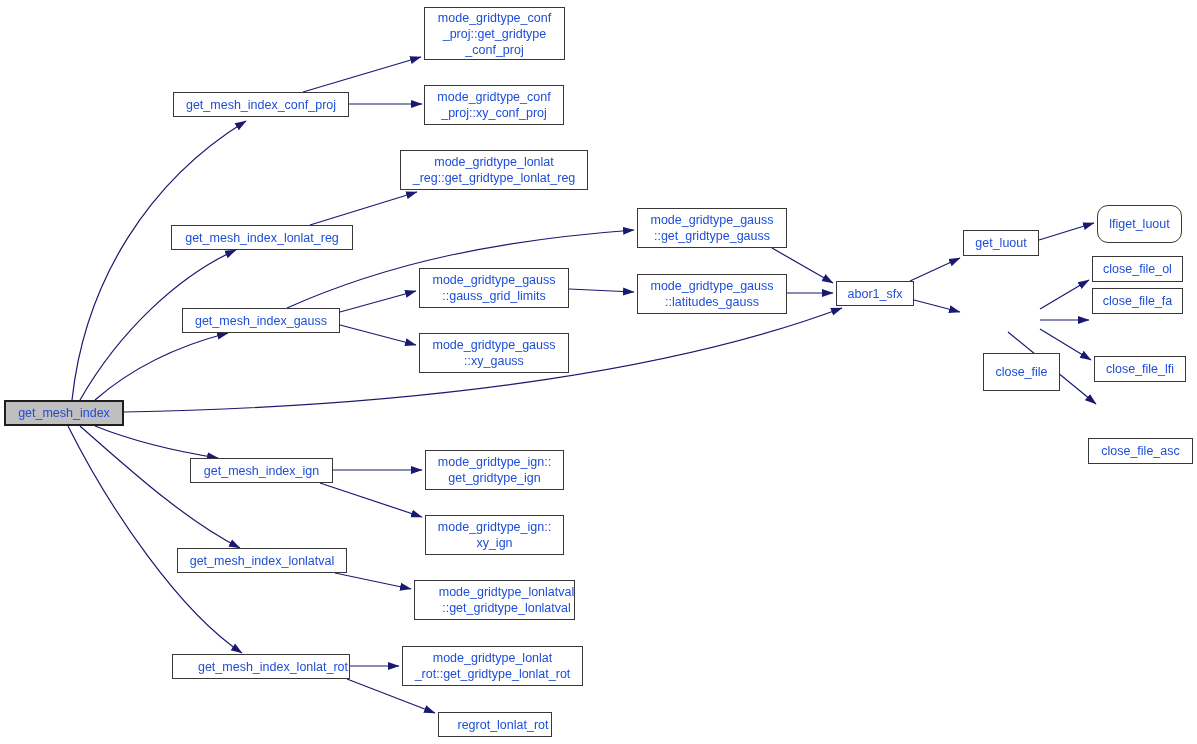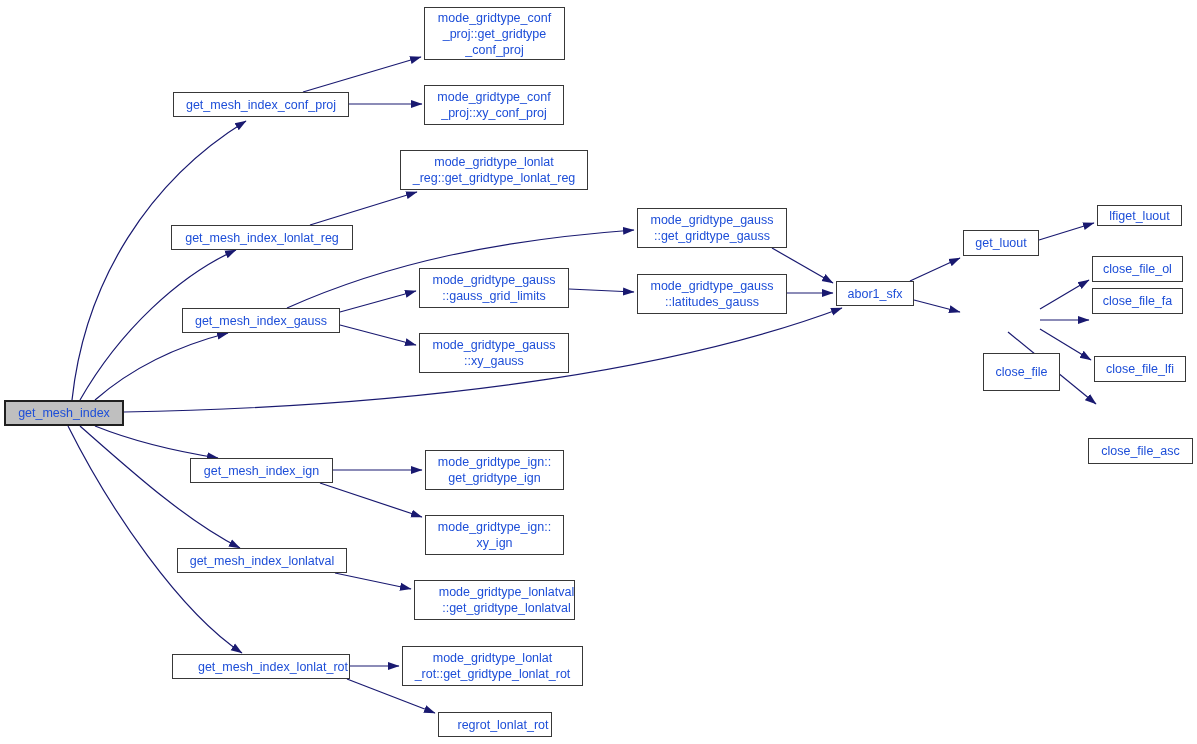--- a/index.html
+++ b/index.html
@@ -109,19 +109,19 @@
       <div class="node" style="left: 425px; top: 515px; width: 139px; height: 40px;"><span>mode_gridtype_ign::
 xy_ign</span></div>
       <div class="node" style="left: 414px; top: 580px; width: 161px; height: 40px; padding-left: 24px;"><span>mode_gridtype_lonlatval
 ::get_gridtype_lonlatval</span></div>
       <div class="node" style="left: 402px; top: 646px; width: 181px; height: 40px;"><span>mode_gridtype_lonlat
 _rot::get_gridtype_lonlat_rot</span></div>
       <div class="node" style="left: 438px; top: 712px; width: 114px; height: 25px; padding-left: 16px;"><span>regrot_lonlat_rot</span></div>
       <div class="node" style="left: 836px; top: 281px; width: 78px; height: 25px;"><span>abor1_sfx</span></div>
       <div class="node" style="left: 963px; top: 230px; width: 76px; height: 26px;"><span>get_luout</span></div>
       <div class="node" style="left: 983px; top: 306px; width: 77px; height: 38px; margin-top: 47px;"><span>close_file</span></div>
-      <div class="node" style="left: 1097px; top: 205px; width: 85px; height: 21px;"><span>lfiget_luout</span></div>
+      <div class="node" style="left: 1097px; top: 205px; width: 85px; height: 38px; border-radius: 11px;"><span>lfiget_luout</span></div>
       <div class="node" style="left: 1092px; top: 256px; width: 91px; height: 26px;"><span>close_file_ol</span></div>
       <div class="node" style="left: 1092px; top: 288px; width: 91px; height: 26px;"><span>close_file_fa</span></div>
       <div class="node" style="left: 1094px; top: 356px; width: 92px; height: 26px;"><span>close_file_lfi</span></div>
       <div class="node" style="left: 1088px; top: 406px; width: 105px; height: 26px; margin-top: 32px;"><span>close_file_asc</span></div>
     </div>
 </div>
 
 </body></html>

